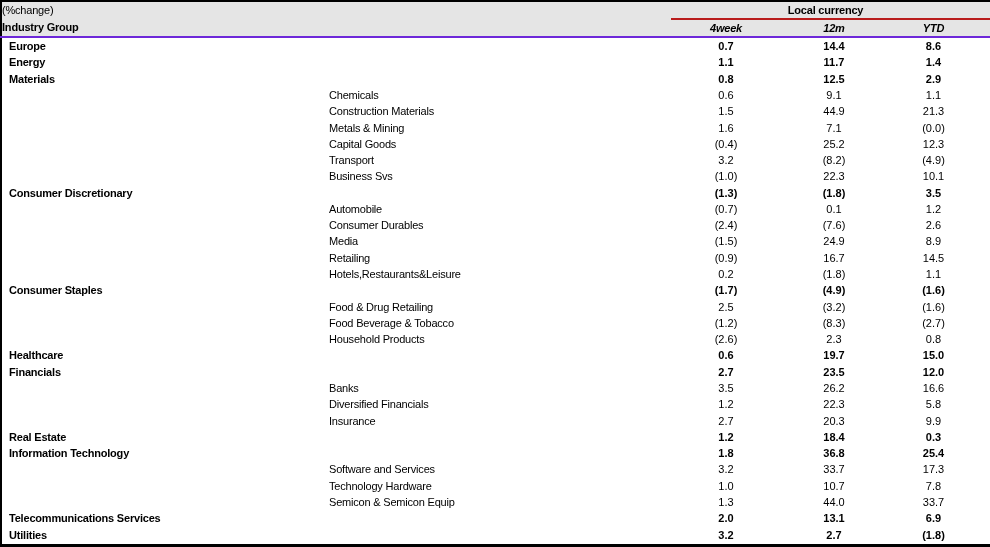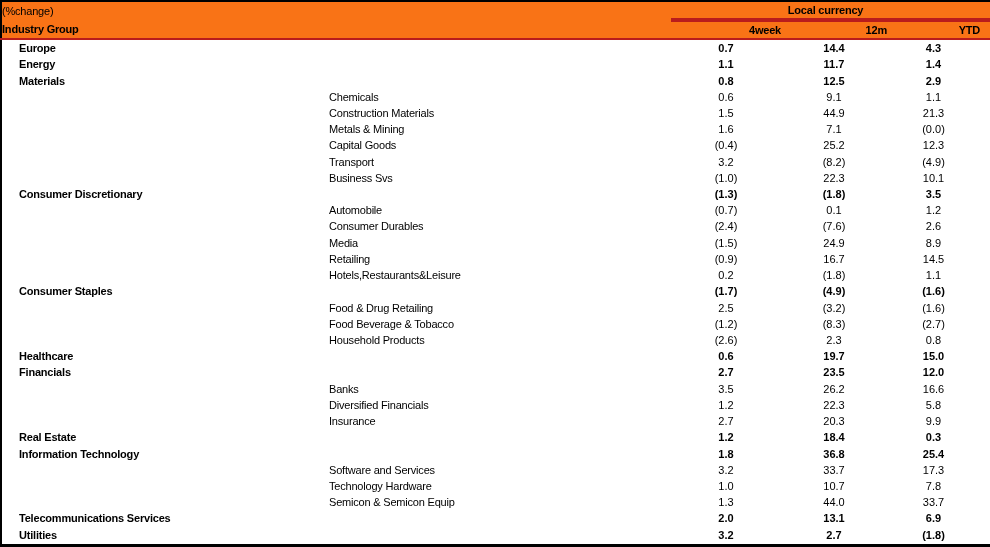--- a/index.html
+++ b/index.html
@@ -25,50 +25,51 @@
     line-height: 1;
   }
   table.perf td {
     padding: 0;
     vertical-align: middle;
     white-space: nowrap;
     overflow: hidden;
   }
   
   thead td {
-    background: #f97316;
+    background: #e5e5e5;
     height: 16px;
   }
   thead tr.hr2 td {
-    border-bottom: 2px solid #b91c1c;
+    border-bottom: 2px solid #6d28d9;
   }
   td.pct {
     padding-left: 3px;
     letter-spacing: -0.2px;
   }
   td.ig {
     padding-left: 3px;
     font-weight: bold;
     letter-spacing: -0.2px;
   }
   td.lc {
     text-align: center;
     font-weight: bold;
-    border-bottom: 4px solid #b91c1c;
+    border-bottom: 2px solid #b91c1c;
     letter-spacing: -0.2px;
     margin-top: 12px;
   }
   td.ch {
-    text-align: right;
+    text-align: center;
     font-weight: bold;
     letter-spacing: -0.2px;
+    font-style: italic;
   }
   
   tbody td.c1 {
-    padding-left: 17px;
+    padding-left: 7px;
     letter-spacing: -0.2px;
   }
   tbody td.c2 {
     padding-left: 1px;
     letter-spacing: -0.2px;
   }
   tbody td.num {
     text-align: center;
   }
   tr.group td.c1,
@@ -102,21 +103,21 @@
       <td class="ch">12m</td>
       <td class="ch">YTD</td>
     </tr>
   </thead>
   <tbody>
       <tr class="group">
         <td class="c1">Europe</td>
         <td class="c2"></td>
         <td class="num">0.7</td>
         <td class="num">14.4</td>
-        <td class="num">4.3</td>
+        <td class="num">8.6</td>
       </tr>
       <tr class="group">
         <td class="c1">Energy</td>
         <td class="c2"></td>
         <td class="num">1.1</td>
         <td class="num">11.7</td>
         <td class="num">1.4</td>
       </tr>
       <tr class="group">
         <td class="c1">Materials</td>

